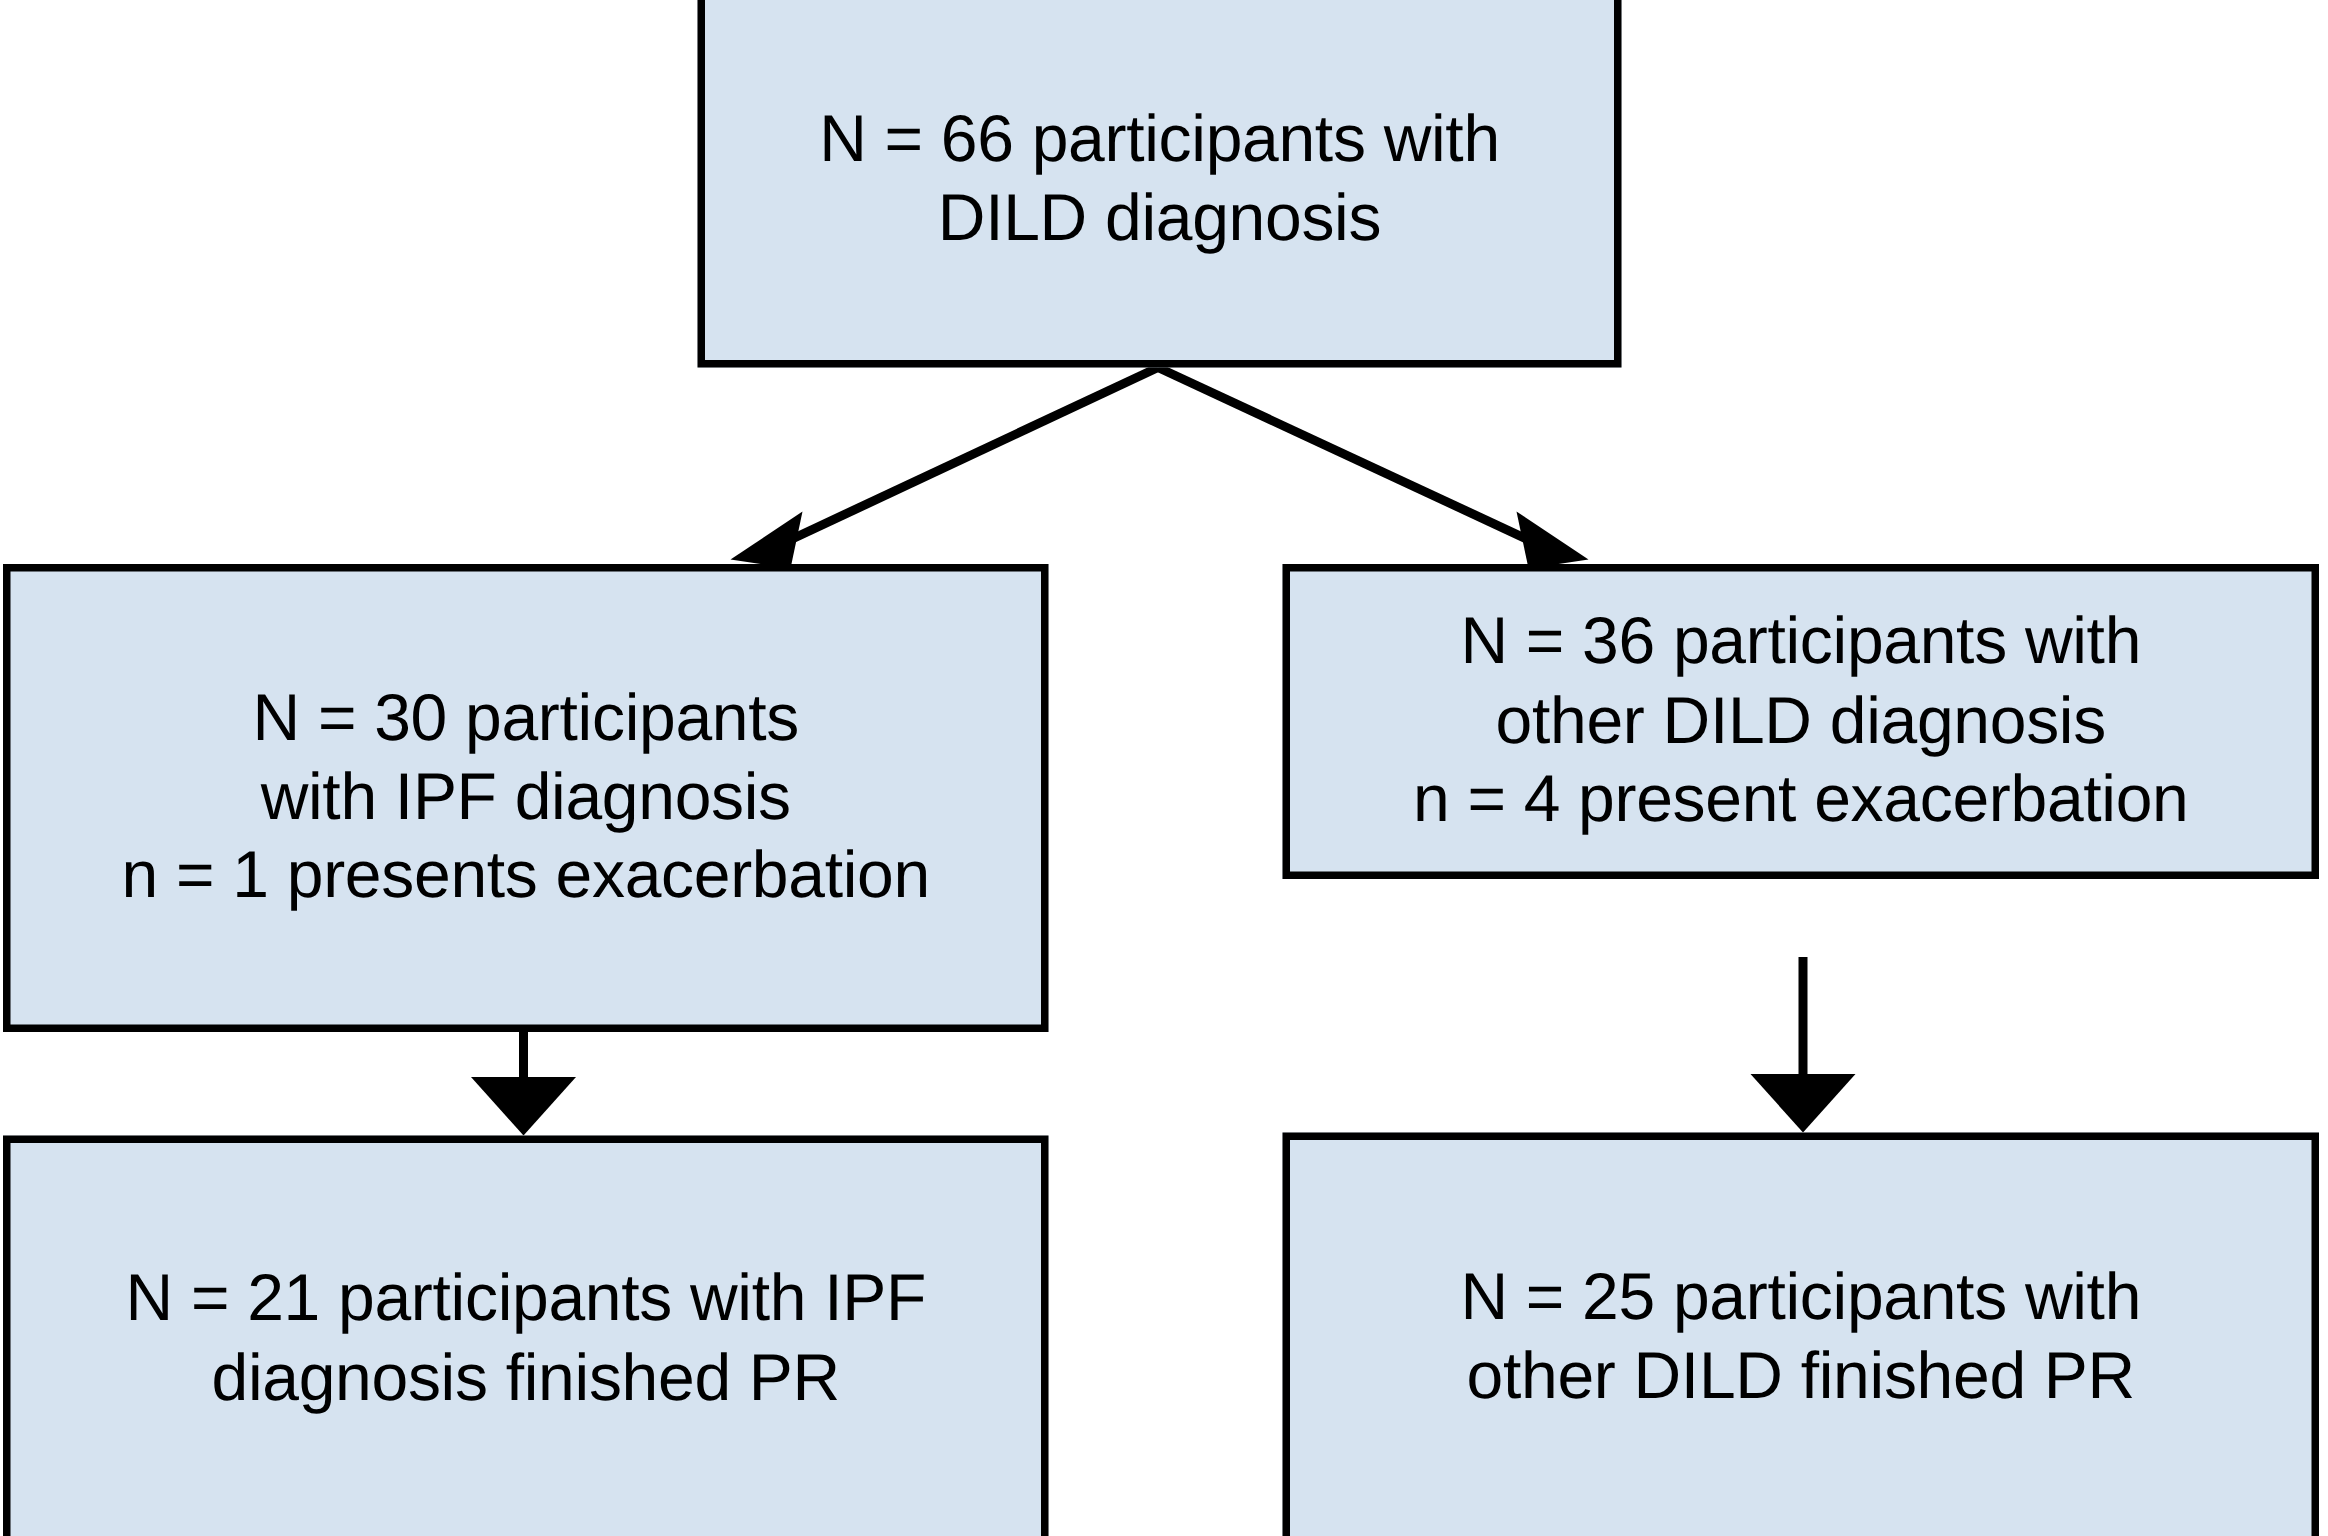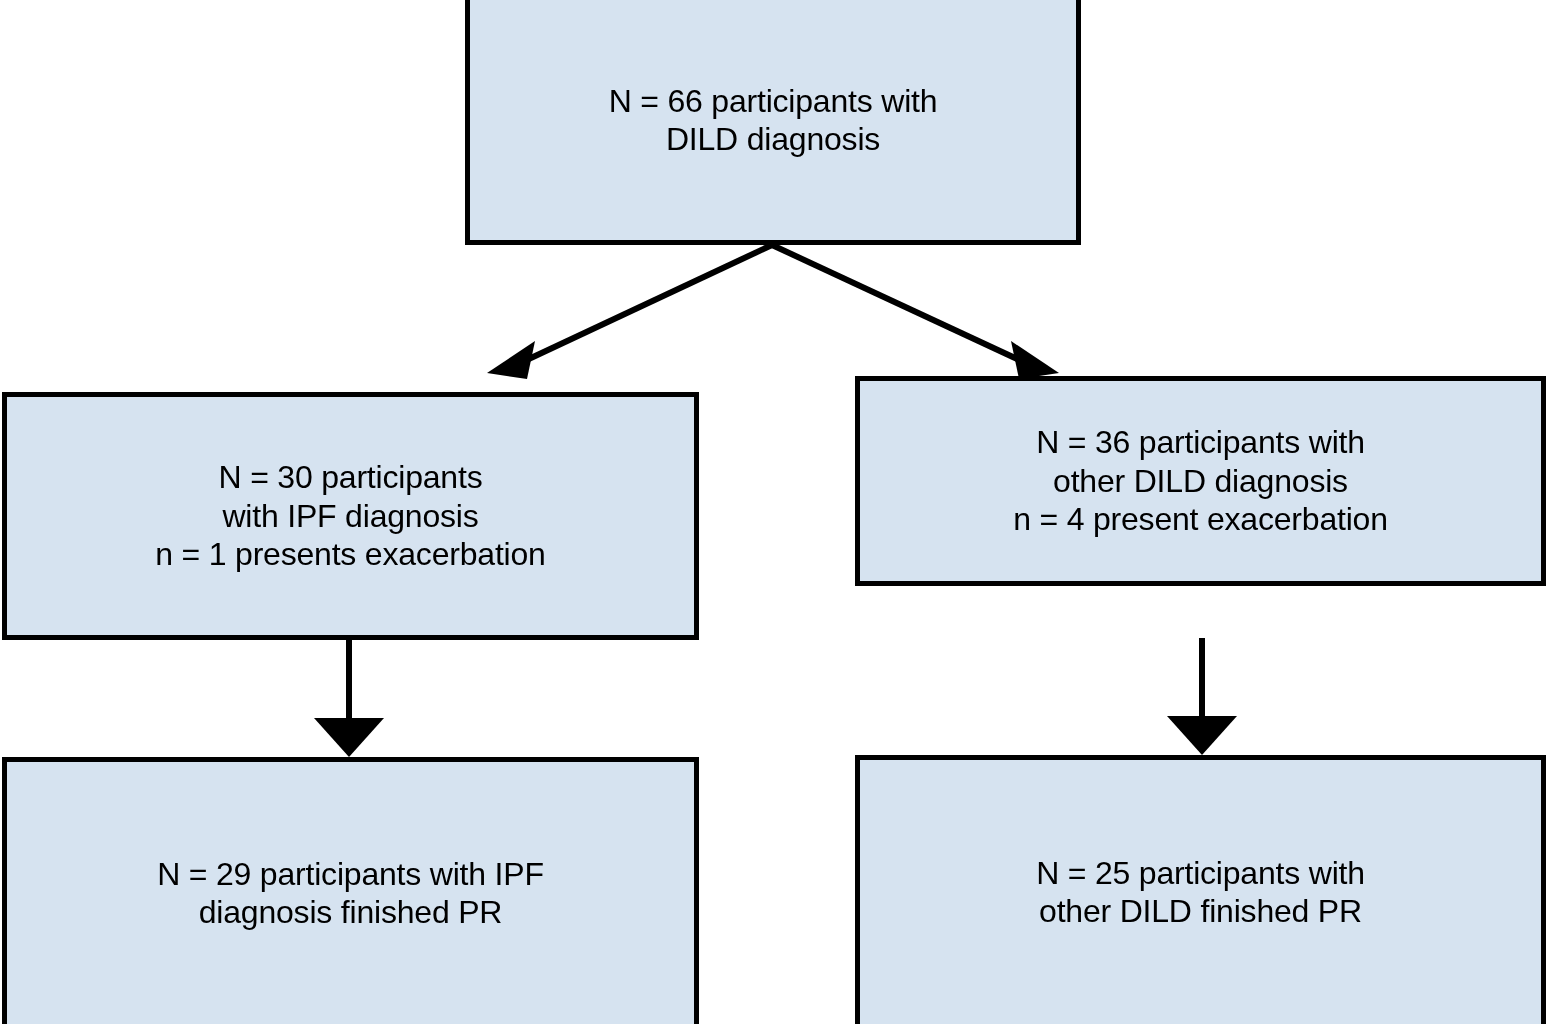--- a/index.html
+++ b/index.html
@@ -30,38 +30,38 @@
     box-sizing: border-box;
     background: #d6e3f0;
     border: 5px solid #000000;
     display: flex;
     align-items: center;
     justify-content: center;
     text-align: center;
     z-index: 2;
   }
   .flow-box-text {
-    font-size: 32px;
+    font-size: 44px;
     line-height: 1.20;
     color: #000000;
     letter-spacing: -0.2px;
     white-space: pre-line;
     padding: 0 10px;
   }
   #box-top {
     left: 465px;
     top: -5px;
     width: 616px;
     height: 250px;
   }
   #box-mid-left {
     left: 2px;
-    top: 392px;
+    top: 376px;
     width: 697px;
-    height: 248px;
+    height: 312px;
   }
   #box-mid-right {
     left: 855px;
     top: 376px;
     width: 691px;
     height: 210px;
   }
   #box-bottom-left {
     left: 2px;
     top: 757px;
@@ -114,21 +114,21 @@
 n = 1 presents exacerbation</div>
   </div>
 
   <div class="flow-box" id="box-mid-right">
     <div class="flow-box-text">N = 36 participants with
 other DILD diagnosis
 n = 4 present exacerbation</div>
   </div>
 
   <div class="flow-box" id="box-bottom-left">
-    <div class="flow-box-text">N = 29 participants with IPF
+    <div class="flow-box-text">N = 21 participants with IPF
 diagnosis finished PR</div>
   </div>
 
   <div class="flow-box" id="box-bottom-right">
     <div class="flow-box-text">N = 25 participants with
 other DILD finished PR</div>
   </div>
 
 </div>
 

